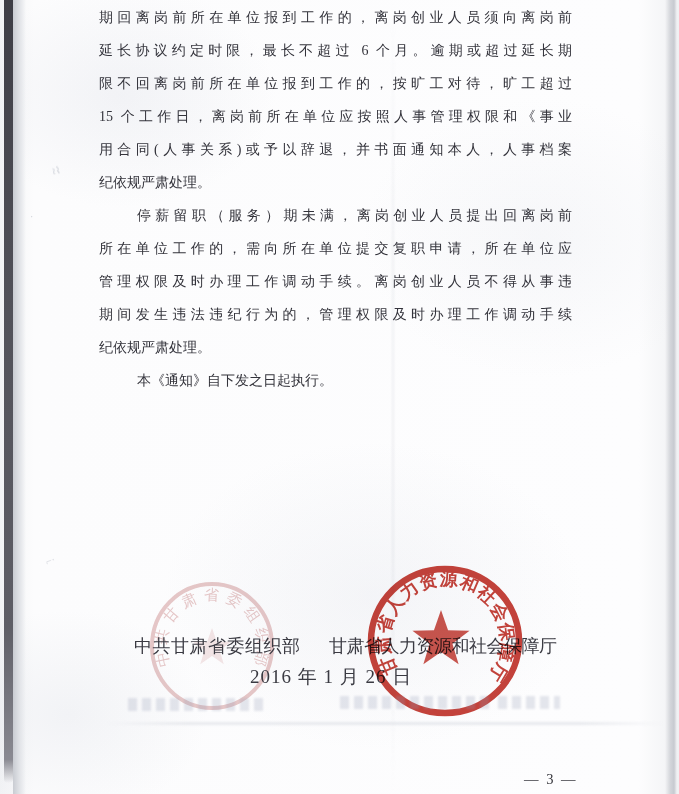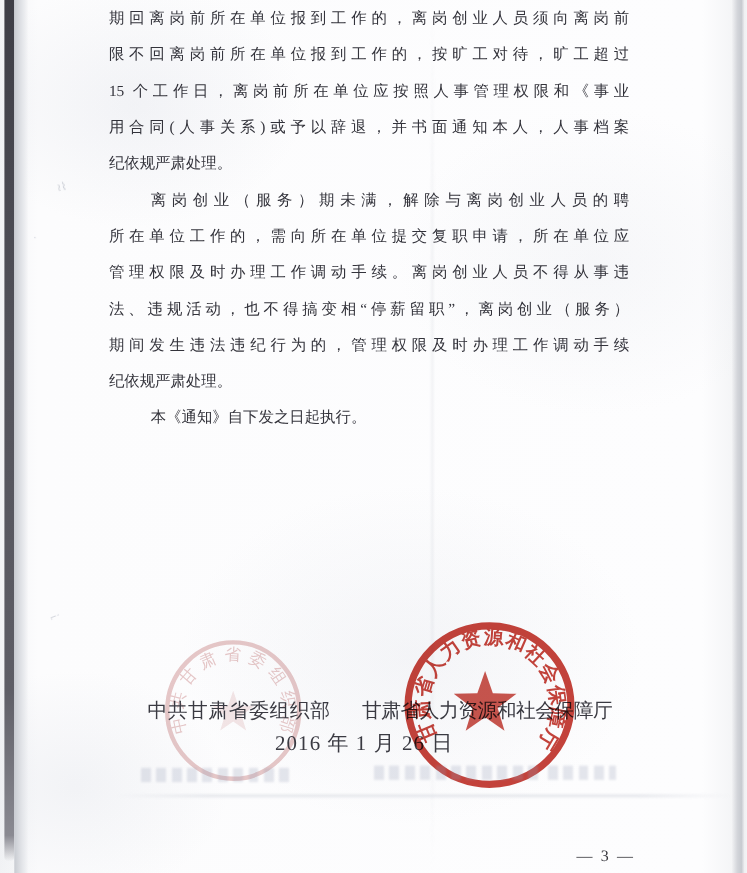--- a/index.html
+++ b/index.html
@@ -85,28 +85,28 @@
 
 <div class="scan-page">
 
   <div class="edge-strip-left"></div>
   <div class="edge-band-left"></div>
   <div class="edge-band-right"></div>
   <div class="crease-v" style="left:392px"></div>
 
   <div class="doc-body">
     <div class="line j">期回离岗前所在单位报到工作的，离岗创业人员须向离岗前</div>
+    <div class="line j">延长协议约定时限，最长不超过 6 个月。逾期或超过延长期</div>
     <div class="line j">限不回离岗前所在单位报到工作的，按旷工对待，旷工超过</div>
     <div class="line j">15 个工作日，离岗前所在单位应按照人事管理权限和《事业</div>
     <div class="line j">用合同(人事关系)或予以辞退，并书面通知本人，人事档案</div>
     <div class="line">纪依规严肃处理。</div>
-    <div class="line j in">离岗创业（服务）期未满，解除与离岗创业人员的聘</div>
+    <div class="line j in">停薪留职（服务）期未满，离岗创业人员提出回离岗前</div>
     <div class="line j">所在单位工作的，需向所在单位提交复职申请，所在单位应</div>
     <div class="line j">管理权限及时办理工作调动手续。离岗创业人员不得从事违</div>
-    <div class="line j">法、违规活动，也不得搞变相“停薪留职”，离岗创业（服务）</div>
     <div class="line j">期间发生违法违纪行为的，管理权限及时办理工作调动手续</div>
     <div class="line">纪依规严肃处理。</div>
     <div class="line in">本《通知》自下发之日起执行。</div>
   </div>
 
   <svg class="seal seal-pink" width="150" height="150">
     <ellipse cx="64" cy="68" rx="60" ry="62" fill="none" stroke-width="4" stroke="#d59c9c"></ellipse>
     <path id="pinkArc" d="M 26.3 94.4 A 46 46 0 1 1 101.7 94.4" fill="none"></path>
     <text font-size="15" letter-spacing="6" fill="#d59c9c">
       <textPath href="#pinkArc" startOffset="4%">中共甘肃省委组织部</textPath>

